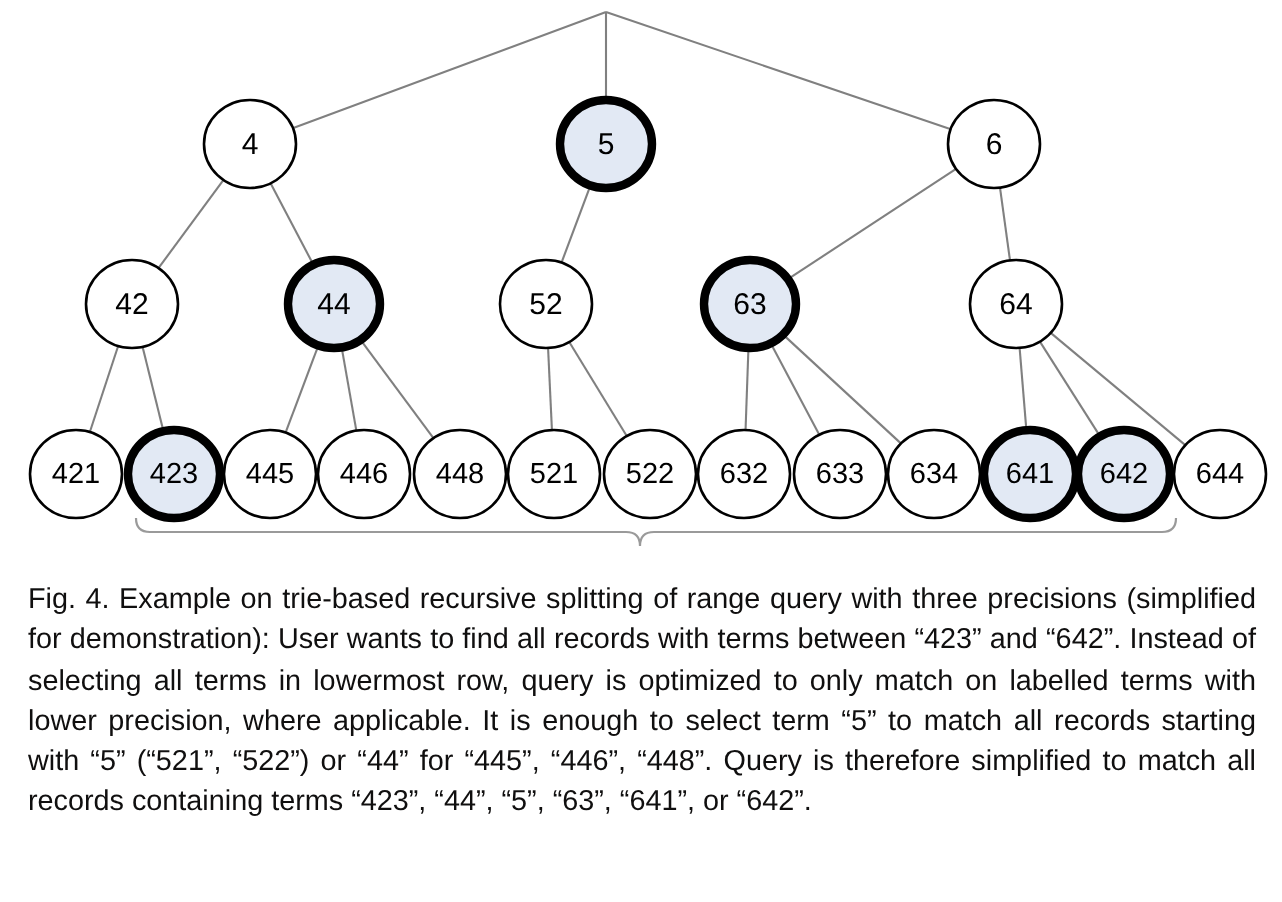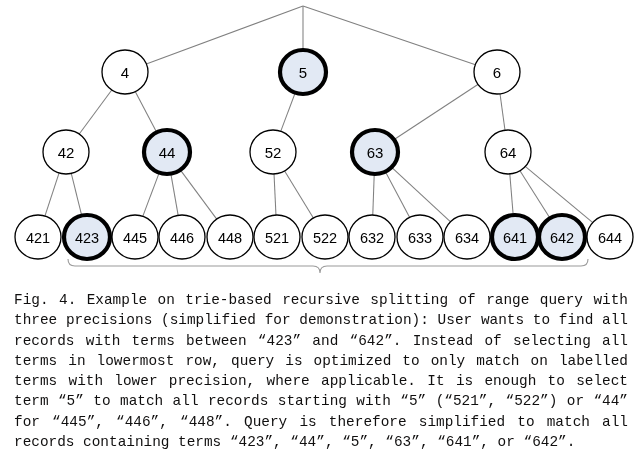--- a/index.html
+++ b/index.html
@@ -57,21 +57,21 @@
   .brace {
     stroke: #9a9a9a;
     stroke-width: 1.1;
     fill: none;
   }
   #caption {
     position: absolute;
     left: 14px;
     top: 290px;
     width: 614px;
-    font-family: Liberation Mono, monospace;
+    font-family: Liberation Sans, sans-serif;
     font-size: 14.4px;
     line-height: 20.3px;
     text-align: justify;
     text-justify: inter-word;
     color: #100f0f;
   }
 </style>
 </head>
 <body>
 

